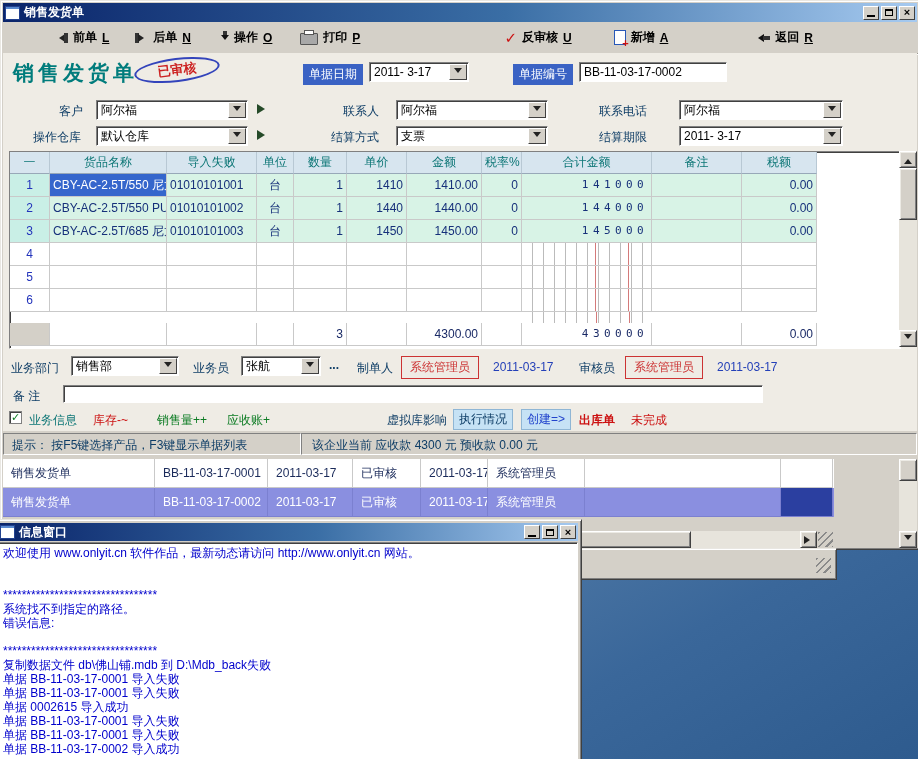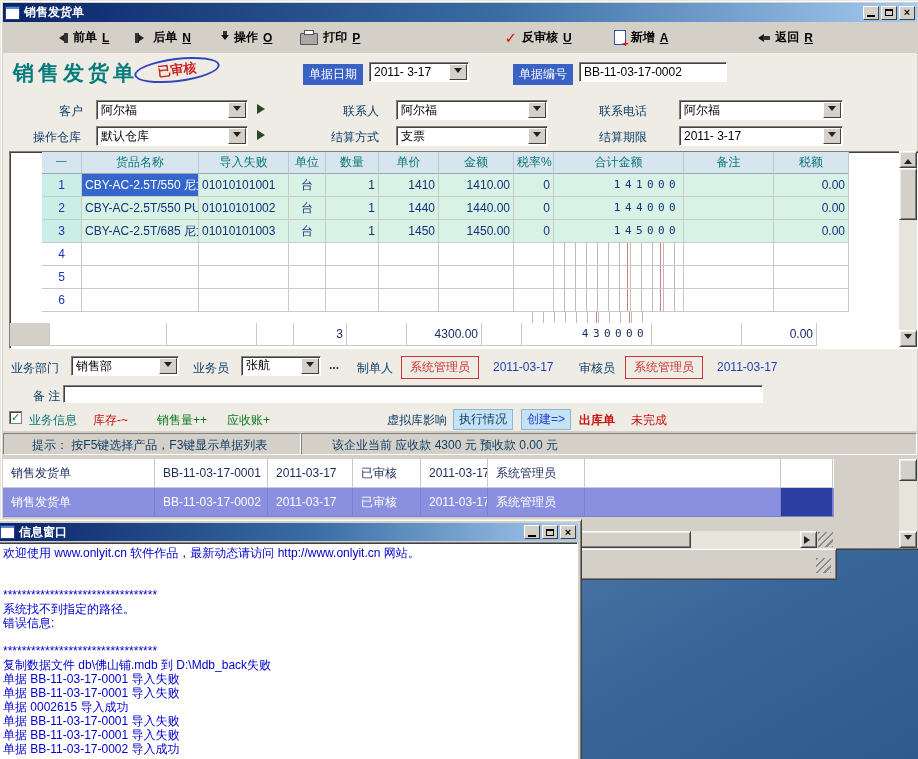--- a/index.html
+++ b/index.html
@@ -1,36 +1,36 @@
 <!DOCTYPE html>
 <html><head>
 <meta charset="utf-8">
 <style>
   html,body{margin:0;padding:0;}
   #screen{position:relative;width:918px;height:759px;overflow:hidden;
     font-family:"Liberation Sans","DejaVu Sans",sans-serif;
     background:linear-gradient(150deg,#9FB4CC 0%,#7E9BBD 25%,#5A82AB 55%,#3A679A 80%,#2E5B8E 100%);}
   .abs{position:absolute;}
-  .pre{white-space:pre;margin-left:20px;}
+  .pre{white-space:pre;}
   
   .winframe{background:#D4D0C8;border-top:1px solid #E9E7E2;border-left:1px solid #E9E7E2;
     border-right:1px solid #404040;border-bottom:1px solid #404040;
     box-shadow:inset 1px 1px 0 #FFFFFF, inset -1px -1px 0 #808080;}
   .titlebar{background:linear-gradient(90deg,#0A246A,#3A6EA5 55%,#A6CAF0);color:#fff;
     display:flex;align-items:center;padding:0 2px;box-sizing:border-box;}
   .title-text{font-size:12px;font-weight:bold;margin-left:4px;white-space:nowrap;}
   .win-ico{width:13px;height:12px;background:#fff;border:1px solid #22418F;box-shadow:inset 0 2px 0 #5A8AD0;flex:none;}
   .tb-btns{margin-left:auto;display:flex;gap:2px;}
   .wbtn{width:16px;height:14px;background:#D4D0C8;border:1px solid;border-color:#fff #404040 #404040 #fff;
     display:flex;align-items:center;justify-content:center;font-size:11px;line-height:11px;color:#000;
     font-weight:bold;box-sizing:border-box;}
   .glyph-min{display:block;width:8px;height:2px;background:#000;margin-top:7px;}
   .glyph-max{display:block;width:8px;height:7px;border:1px solid #000;border-top-width:2px;box-sizing:border-box;}
   
-  .sunken{border:1px solid;border-color:#808080 #FFFFFF #FFFFFF #808080;box-shadow:inset 1px 1px 0 #404040;padding-left:32px;}
+  .sunken{border:1px solid;border-color:#808080 #FFFFFF #FFFFFF #808080;box-shadow:inset 1px 1px 0 #404040;}
   .field{background:#fff;font-size:12px;line-height:18px;padding-left:4px;box-sizing:border-box;color:#000;overflow:hidden;white-space:nowrap;}
   .combo{background:#fff;font-size:12px;box-sizing:border-box;color:#000;}
   .combo .combo-text{position:absolute;left:4px;top:1px;line-height:16px;white-space:nowrap;}
   .combo-btn{position:absolute;right:1px;top:1px;bottom:1px;width:16px;background:#D4D0C8;
     border:1px solid;border-color:#fff #404040 #404040 #fff;display:flex;align-items:center;justify-content:center;}
   .tri-d{width:0;height:0;border:4px solid transparent;border-top:5px solid #222;margin-top:4px;}
   .tri-u{width:0;height:0;border:4px solid transparent;border-bottom:5px solid #222;margin-bottom:4px;}
   .tri-l{width:0;height:0;border:4px solid transparent;border-right:6px solid #222;margin-right:-1px;}
   .tri-r{width:0;height:0;border:4px solid transparent;border-left:6px solid #222;margin-left:-1px;}
   
@@ -366,21 +366,21 @@
     </div>
 
     <span class="abs flabel" style="left:10px;top:359px;">业务部门</span>
     <div class="abs combo sunken" style="left:70px;top:355px;width:108px;height:20px;">
       <span class="combo-text">销售部</span>
       <span class="combo-btn">
           <i class="tri-d" style="margin-top:0;"></i>
         </span>
     </div>
     <span class="abs flabel" style="left:192px;top:359px;">业务员</span>
-    <div class="abs combo sunken" style="left:240px;top:355px;width:80px;height:20px;font-family:Liberation Mono, monospace;">
+    <div class="abs combo sunken" style="left:240px;top:355px;width:80px;height:20px;">
       <span class="combo-text">张航</span>
       <span class="combo-btn">
           <i class="tri-d" style="margin-top:0;"></i>
         </span>
     </div>
     <span class="abs flabel" style="left:328px;top:357px;font-weight:bold;">...</span>
     <span class="abs flabel" style="left:356px;top:359px;">制单人</span>
     <span class="abs redbox" style="left:400px;top:355px;">系统管理员</span>
     <span class="abs bluedate" style="left:492px;top:359px;">2011-03-17</span>
     <span class="abs flabel" style="left:578px;top:359px;">审核员</span>

